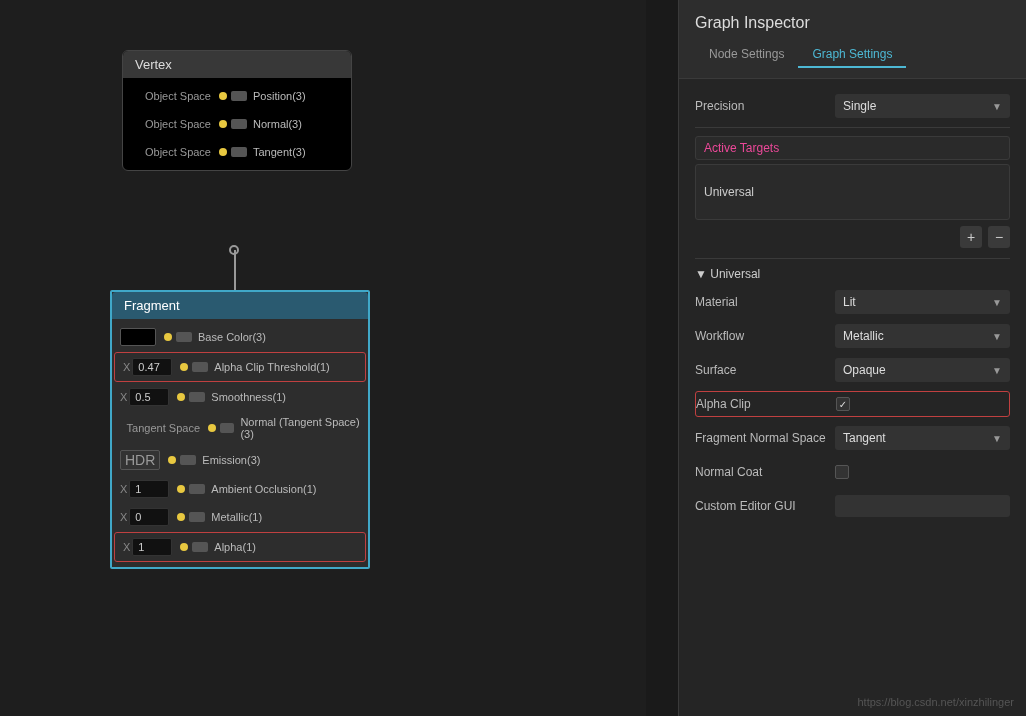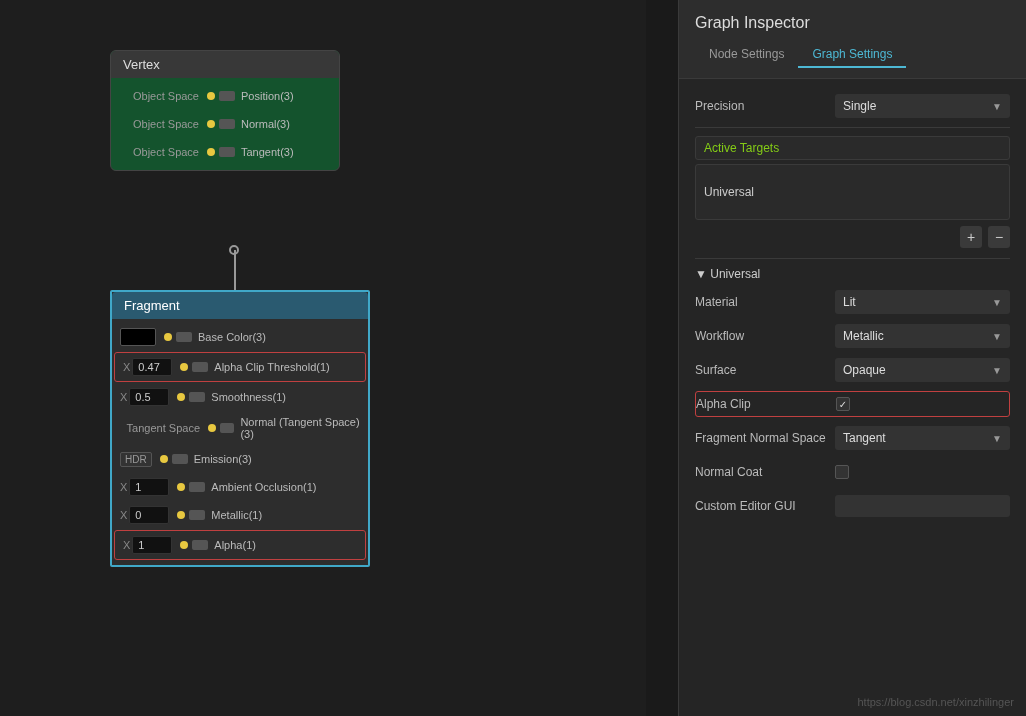--- a/index.html
+++ b/index.html
@@ -26,23 +26,23 @@
       flex: 1;
       position: relative;
       background: #1e1e1e;
       overflow: hidden;
     }
 
     
     .vertex-node {
       position: absolute;
       top: 50px;
-      left: 110px;
+      left: 122px;
       width: 230px;
-      background: #14532d;
+      background: #000000;
       border-radius: 6px;
       border: 1px solid #444;
     }
     .node-header {
       background: #383838;
       padding: 6px 12px;
       border-radius: 5px 5px 0 0;
       font-size: 13px;
       color: #ddd;
       font-weight: 500;
@@ -116,21 +116,21 @@
       padding: 2px 5px;
       width: 40px;
       border-radius: 2px;
       margin-right: 4px;
     }
 
     .hdr-badge {
       background: #333;
       border: 1px solid #555;
       color: #999;
-      font-size: 10px;
+      font-size: 14px;
       padding: 1px 4px;
       border-radius: 2px;
       margin-right: 4px;
     }
 
     .black-swatch {
       width: 36px;
       height: 18px;
       background: #000;
       border: 1px solid #555;
@@ -249,21 +249,21 @@
       background: #3a3a3a;
       margin: 8px 0;
     }
 
     .active-targets-box {
       background: #2a2a2a;
       border: 1px solid #3a3a3a;
       padding: 4px 8px;
       border-radius: 3px;
       font-size: 12px;
-      color: #84cc16;
+      color: #ec4899;
       margin-bottom: 4px;
     }
 
     .universal-box {
       background: #2a2a2a;
       border: 1px solid #3a3a3a;
       padding: 20px 8px;
       border-radius: 3px;
       font-size: 12px;
       color: #ccc;

